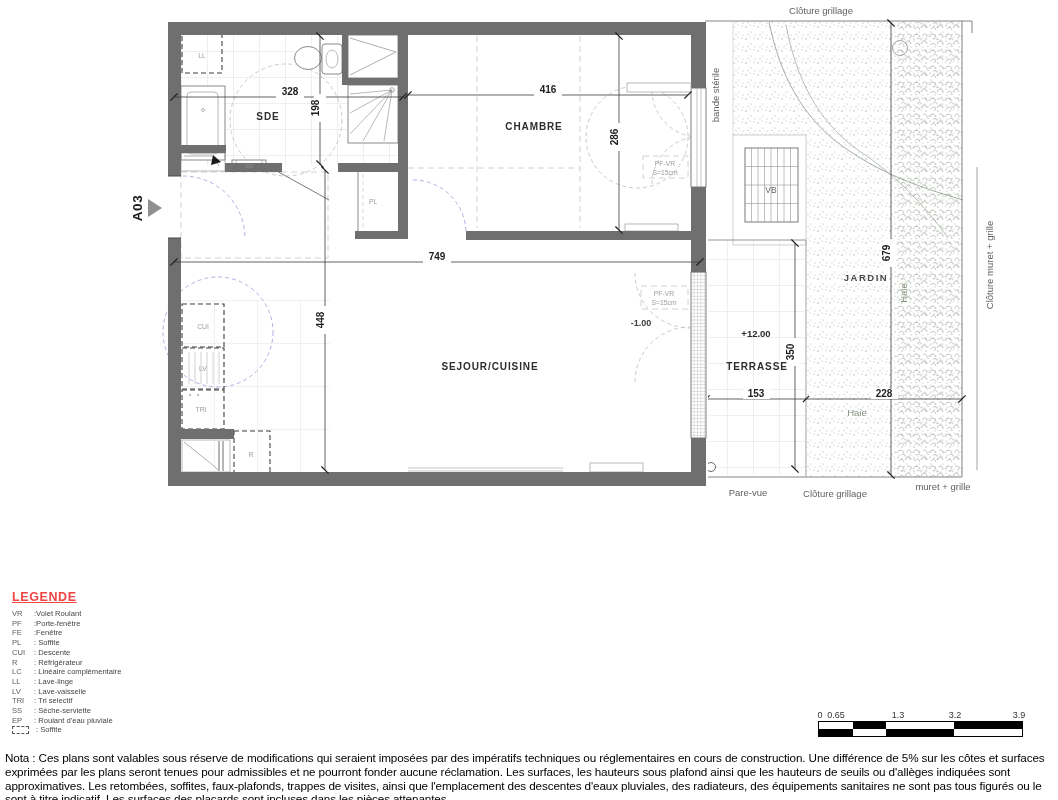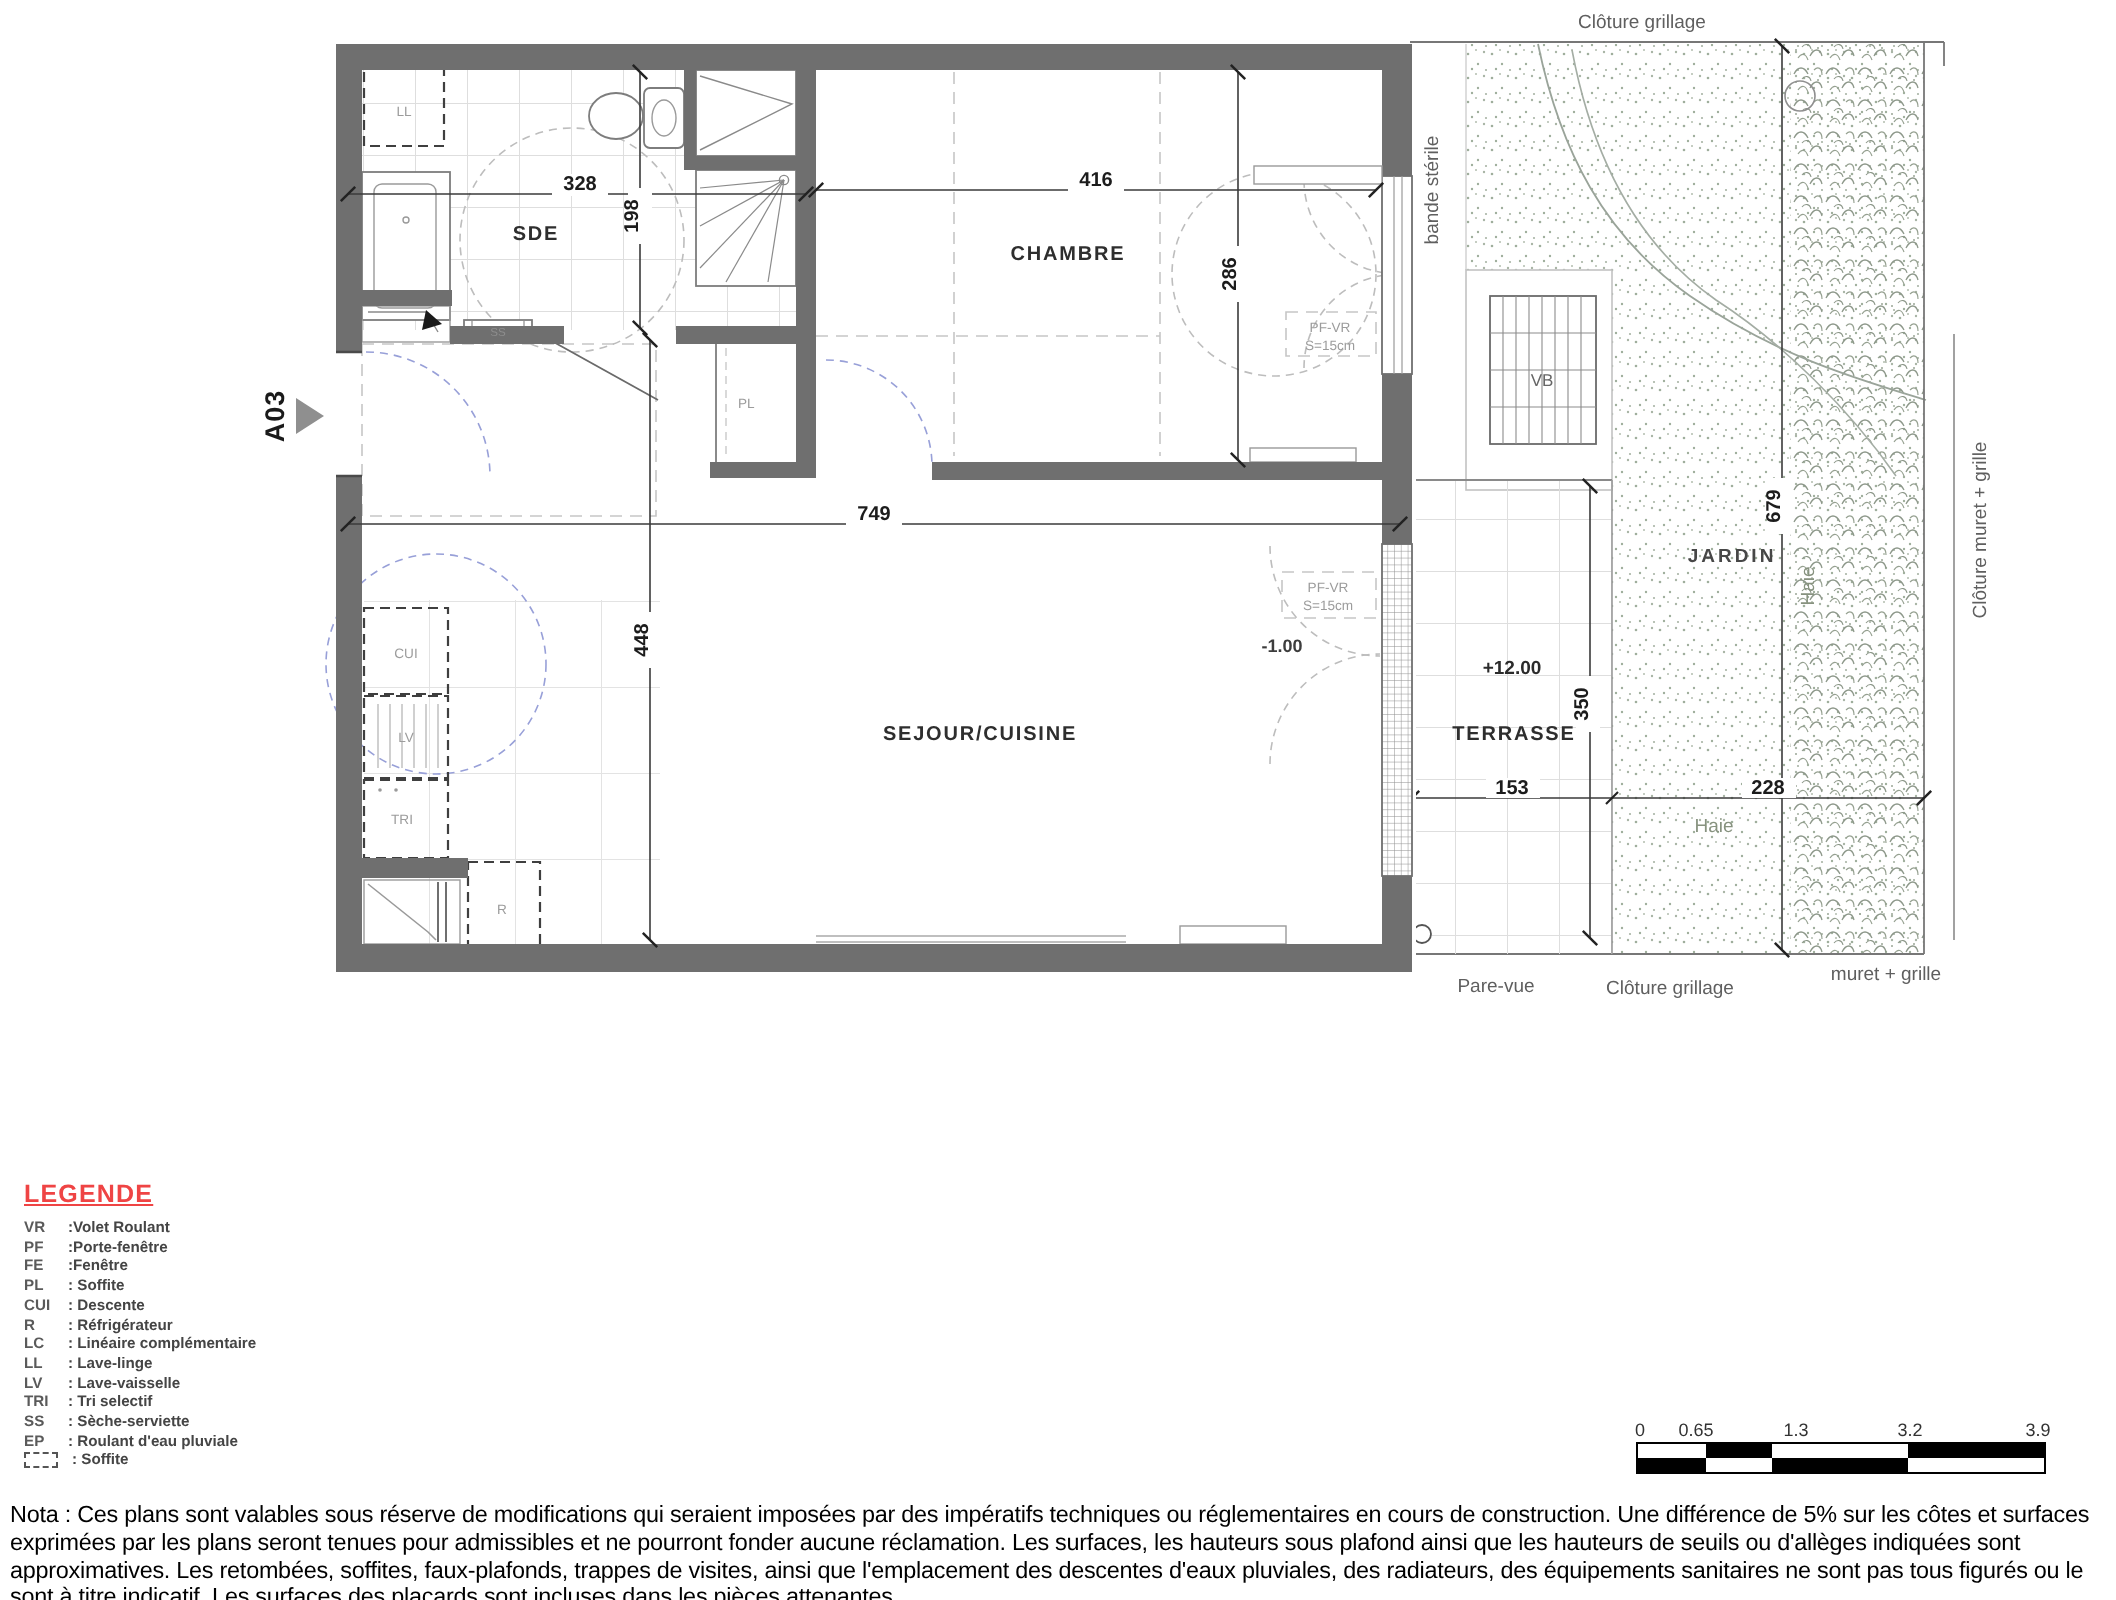--- a/index.html
+++ b/index.html
@@ -21,21 +21,21 @@
   .wall{fill:#6f6f6f;}
   .fixt{fill:#fff;stroke:#7d7d7d;stroke-width:.9;}
   .fixt2{fill:none;stroke:#9a9a9a;stroke-width:.7;}
   .dashb{fill:none;stroke:#3f3f3f;stroke-width:1.1;stroke-dasharray:5 3;}
   .soff{fill:none;stroke:#c6c6c6;stroke-width:.8;stroke-dasharray:6 4;}
   .arcg{fill:none;stroke:#bdbdbd;stroke-width:.8;stroke-dasharray:4 3;}
   .arcb{fill:none;stroke:#98a0d8;stroke-width:.8;stroke-dasharray:4 3;}
 
   .legend{position:absolute;left:12px;top:590px;}
   .legend-title{font-size:12.5px;font-weight:bold;color:#ef4444;text-decoration:underline;letter-spacing:.6px;}
-  .legend-rows{margin-top:5px;font-weight:bold;}
+  .legend-rows{margin-top:5px;}
   .legend-row{display:flex;font-size:7.6px;color:#4c4c4c;line-height:9.7px;}
   .legend-abbr{width:22px;color:#5a5a5a;}
   .legend-label{color:#454545;}
   .soffite-box{display:inline-block;width:15px;height:6px;border:1px dashed #555;margin-right:7px;margin-top:1px;}
 
   .scalebar{position:absolute;left:818px;top:710px;width:205px;}
   .scalebar-labels{position:relative;height:11px;font-size:9px;color:#333;}
   .scalebar-labels span{position:absolute;transform:translateX(-50%);}
   .sb-bar{border:1px solid #000;}
   .sb-row{display:flex;height:7px;}
@@ -340,21 +340,21 @@
     <div class="legend-row">
           <span class="soffite-box"></span>
           <span class="legend-label">: Soffite</span>
         </div>
   </div>
 </div>
 
 <div class="scalebar">
   <div class="scalebar-labels">
     <span style="left:2px">0</span>
-    <span style="left:30px">0.65</span>
+    <span style="left:18px">0.65</span>
     <span style="left:80px">1.3</span>
     <span style="left:137px">3.2</span>
     <span style="left:201px">3.9</span>
   </div>
   <div class="sb-bar">
     <div class="sb-row">
       <div class="sb-w" style="width:34px"></div>
           <div class="sb-b" style="width:34px"></div>
       <div class="sb-w" style="width:68px"></div>
           <div class="sb-b" style="width:69px"></div>

